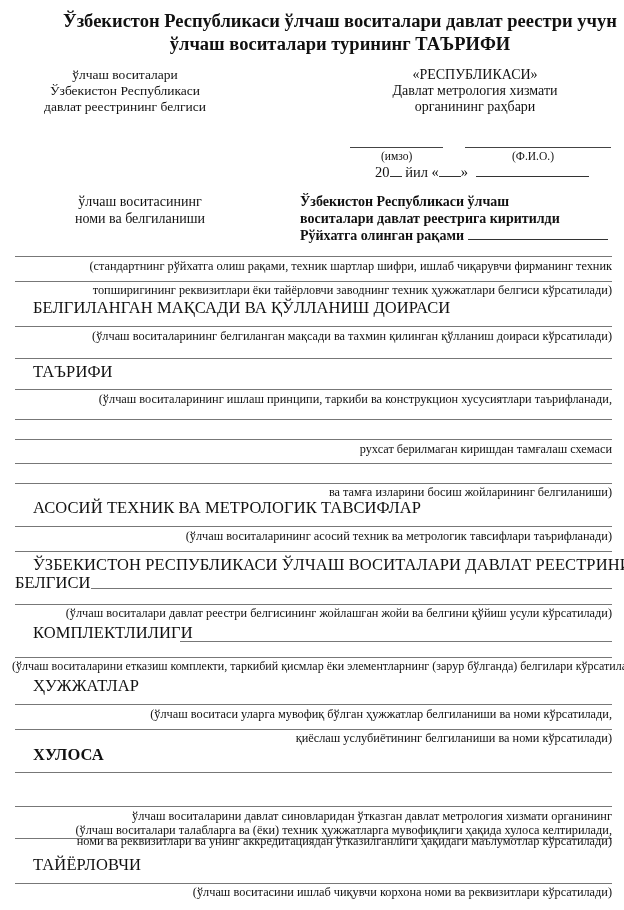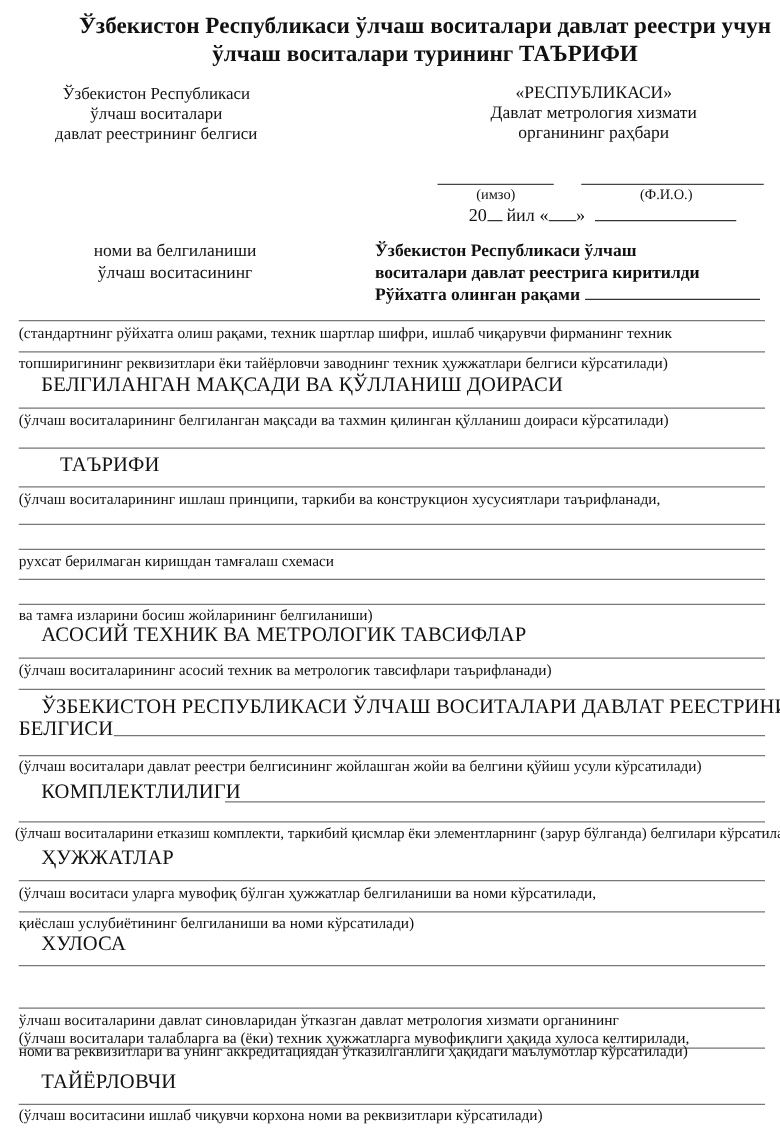--- a/index.html
+++ b/index.html
@@ -10,32 +10,32 @@
   .abs { position: absolute; }
   .title {
     left: 0; width: 624px; text-align: center; font-weight: bold;
     font-size: 18.5px; line-height: 22px; margin-left: 28px;
   }
   .small { font-size: 13.5px; line-height: 16px; }
   .center { text-align: center; }
   .tiny { font-size: 11.5px; }
   .hline { position: absolute; height: 0; border-top: 1.3px solid #777; }
   .heading { font-size: 16.5px; line-height: 20px; letter-spacing: 0.1px; }
-  .note { left: 15px; width: 597px; text-align: left; font-size: 12.3px; line-height: 15px; white-space: nowrap; }
+  .note { left: 15px; width: 597px; text-align: right; font-size: 12.3px; line-height: 15px; white-space: nowrap; }
   .uline { display: inline-block; border-bottom: 1.2px solid #333; height: 12px; vertical-align: baseline; }
 </style>
 </head>
 <body>
 
 <div class="abs title" style="top:10px;">Ўзбекистон Республикаси ўлчаш воситалари давлат реестри учун</div>
 <div class="abs title" style="top:33px;">ўлчаш воситалари турининг ТАЪРИФИ</div>
 
 <div class="abs small center" style="left:20px; width:210px; top:67px;">
+  <div>ўлчаш воситалари</div>
   <div>Ўзбекистон Республикаси</div>
-  <div>ўлчаш воситалари</div>
   <div>давлат реестрининг белгиси</div>
 </div>
 
 <div class="abs center" style="left:345px; width:260px; top:67px; font-size:14px; line-height:16px;">
   <div>«РЕСПУБЛИКАСИ»</div>
   <div>Давлат метрология хизмати</div>
   <div>органининг раҳбари</div>
 </div>
 
 <div class="hline" style="left:350px; width:93px; top:147px; border-top-color:#444;"></div>
@@ -43,22 +43,22 @@
 <div class="abs tiny" style="left:381px; top:150px;">(имзо)</div>
 <div class="abs tiny" style="left:512px; top:150px;">(Ф.И.О.)</div>
 
 <div class="abs" style="left:375px; top:164px; font-size:14.5px; line-height:17px; white-space:nowrap;">
   <span>20</span><span class="uline" style="width:12px;"></span>
   <span>йил «</span><span class="uline" style="width:22px;"></span><span>»</span>
   <span class="uline" style="width:113px; margin-left:4px;"></span>
 </div>
 
 <div class="abs small center" style="left:45px; width:190px; top:193px; font-size:14px; line-height:17px;">
+  <div>ўлчаш воситасининг</div>
   <div>номи ва белгиланиши</div>
-  <div>ўлчаш воситасининг</div>
 </div>
 
 <div class="abs" style="left:300px; top:193px; font-size:14px; line-height:17px; white-space:nowrap;font-weight:bold;">
   <div>Ўзбекистон Республикаси ўлчаш</div>
   <div>воситалари давлат реестрига киритилди</div>
   <div>
     <span>Рўйхатга олинган рақами</span>
     <span class="uline" style="width:140px;"></span>
   </div>
 </div>
@@ -66,21 +66,21 @@
 <div class="hline" style="left:15px; width:597px; top:256px;"></div>
 <div class="abs note" style="top:259px;">(стандартнинг рўйхатга олиш рақами, техник шартлар шифри, ишлаб чиқарувчи фирманинг техник</div>
 <div class="hline" style="left:15px; width:597px; top:281px;"></div>
 <div class="abs note" style="top:283px;">топширигининг реквизитлари ёки тайёрловчи заводнинг техник ҳужжатлари белгиси кўрсатилади)</div>
 
 <div class="abs heading" style="left:33px; top:298px;">БЕЛГИЛАНГАН МАҚСАДИ ВА ҚЎЛЛАНИШ ДОИРАСИ</div>
 <div class="hline" style="left:15px; width:597px; top:326px;"></div>
 <div class="abs note" style="top:329px;">(ўлчаш воситаларининг белгиланган мақсади ва тахмин қилинган қўлланиш доираси кўрсатилади)</div>
 <div class="hline" style="left:15px; width:597px; top:358px;"></div>
 
-<div class="abs heading" style="left:33px; top:362px;margin-left:15px;">ТАЪРИФИ</div>
+<div class="abs heading" style="left:33px; top:362px;">ТАЪРИФИ</div>
 <div class="hline" style="left:15px; width:597px; top:389px;"></div>
 <div class="abs note" style="top:392px;">(ўлчаш воситаларининг ишлаш принципи, таркиби ва конструкцион хусусиятлари таърифланади,</div>
 <div class="hline" style="left:15px; width:597px; top:419px;"></div>
 <div class="hline" style="left:15px; width:597px; top:439px;"></div>
 <div class="abs note" style="top:442px;">рухсат берилмаган киришдан тамғалаш схемаси</div>
 <div class="hline" style="left:15px; width:597px; top:463px;"></div>
 <div class="hline" style="left:15px; width:597px; top:483px;"></div>
 <div class="abs note" style="top:485px;">ва тамға изларини босиш жойларининг белгиланиши)</div>
 
 <div class="abs heading" style="left:33px; top:498px;">АСОСИЙ ТЕХНИК ВА МЕТРОЛОГИК ТАВСИФЛАР</div>
@@ -98,21 +98,21 @@
 <div class="hline" style="left:180px; width:432px; top:641px;"></div>
 <div class="hline" style="left:15px; width:597px; top:657px;"></div>
 <div class="abs note" style="top:659px; left:12px; width:603px; font-size:12px;">(ўлчаш воситаларини етказиш комплекти, таркибий қисмлар ёки элементларнинг (зарур бўлганда) белгилари кўрсатилади)</div>
 
 <div class="abs heading" style="left:33px; top:676px;">ҲУЖЖАТЛАР</div>
 <div class="hline" style="left:15px; width:597px; top:704px;"></div>
 <div class="abs note" style="top:707px;">(ўлчаш воситаси уларга мувофиқ бўлган ҳужжатлар белгиланиши ва номи кўрсатилади,</div>
 <div class="hline" style="left:15px; width:597px; top:729px;"></div>
 <div class="abs note" style="top:731px;">қиёслаш услубиётининг белгиланиши ва номи кўрсатилади)</div>
 
-<div class="abs heading" style="left:33px; top:745px;">ХУЛОСА</div>
+<div class="abs heading" style="left:33px; top:745px;font-weight:bold;">ХУЛОСА</div>
 <div class="hline" style="left:15px; width:597px; top:772px;"></div>
 <div class="abs note" style="top:775px;margin-top:48px;">(ўлчаш воситалари талабларга ва (ёки) техник ҳужжатларга мувофиқлиги ҳақида хулоса келтирилади,</div>
 <div class="hline" style="left:15px; width:597px; top:806px;"></div>
 <div class="abs note" style="top:809px;">ўлчаш воситаларини давлат синовларидан ўтказган давлат метрология хизмати органининг</div>
 <div class="hline" style="left:15px; width:597px; top:838px;"></div>
 <div class="abs note" style="top:834px;">номи ва реквизитлари ва унинг аккредитациядан ўтказилганлиги ҳақидаги маълумотлар кўрсатилади)</div>
 
 <div class="abs heading" style="left:33px; top:855px;">ТАЙЁРЛОВЧИ</div>
 <div class="hline" style="left:15px; width:597px; top:883px;"></div>
 <div class="abs note" style="top:885px;">(ўлчаш воситасини ишлаб чиқувчи корхона номи ва реквизитлари кўрсатилади)</div>

